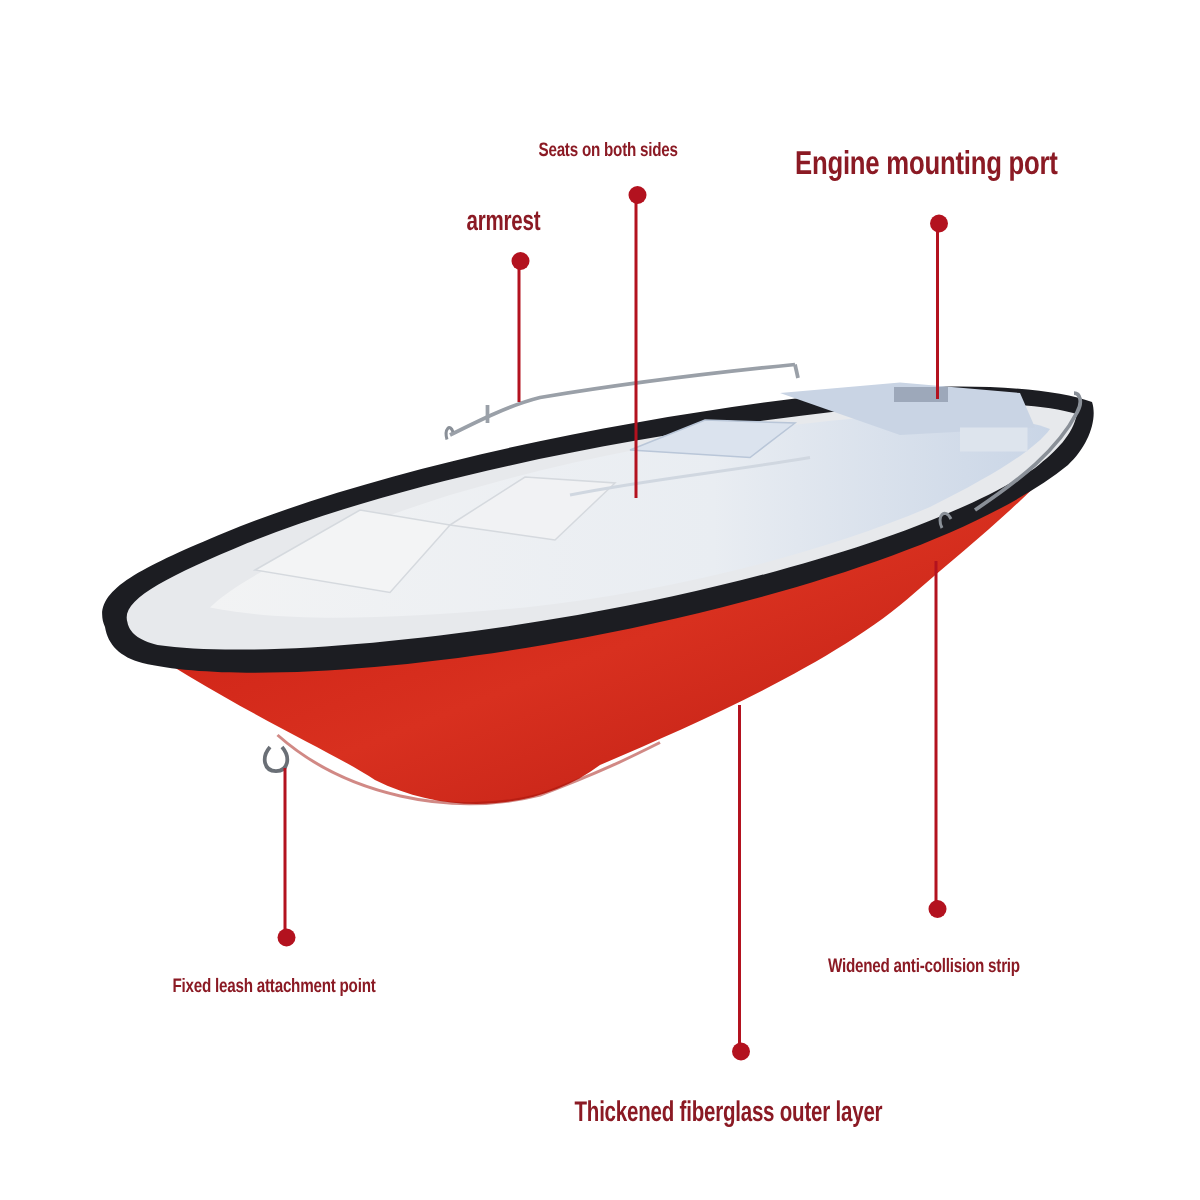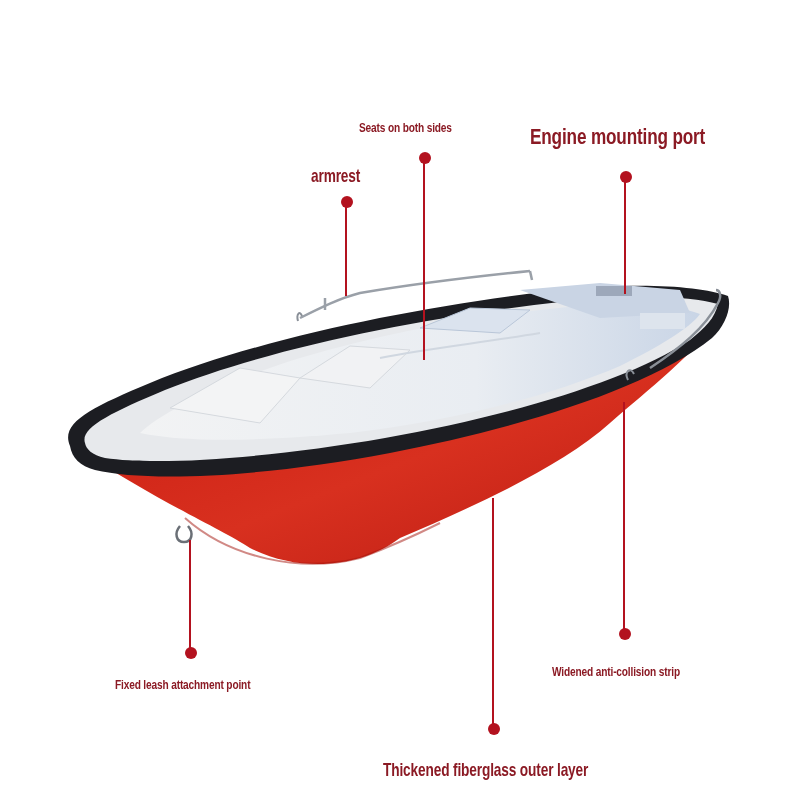--- a/index.html
+++ b/index.html
@@ -1,17 +1,17 @@
 <!DOCTYPE html>
 <html><head>
   <meta charset="utf-8">
   <style>
     html, body { margin: 0; padding: 0; background: #ffffff; }
     body { width: 800px; height: 800px; position: relative; overflow: hidden; }
-    .stage { position: absolute; left: 0; top: 0; width: 800px; height: 612px; margin-top: 28px; }
+    .stage { position: absolute; left: 0; top: 0; width: 800px; height: 612px; }
     .boat-svg { position: absolute; left: 0; top: 0; width: 800px; height: 800px; }
     .label {
       position: absolute;
       color: #8b1a24;
       font-family: "Liberation Sans", sans-serif;
       font-stretch: condensed;
       white-space: nowrap;
       letter-spacing: -0.2px;
       transform-origin: left top;
     }

